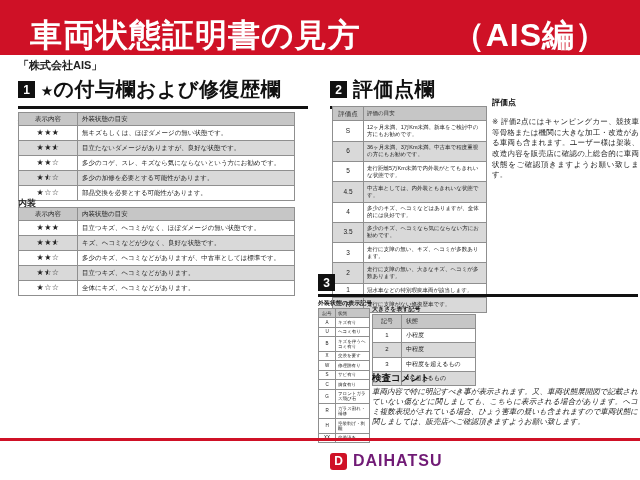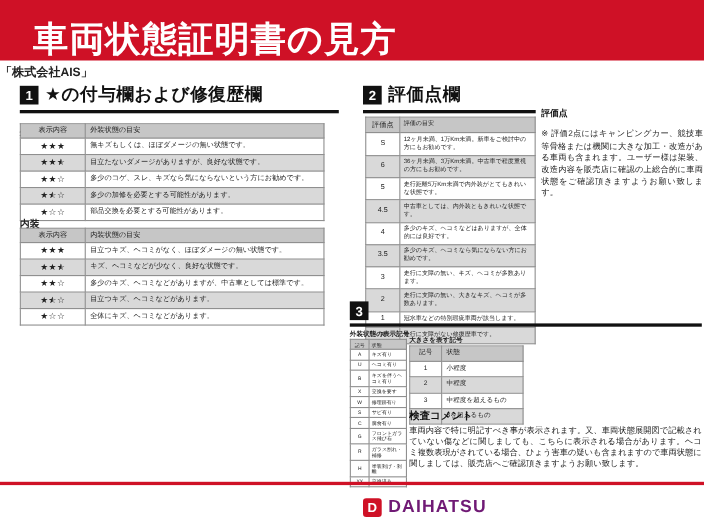--- a/index.html
+++ b/index.html
@@ -5,28 +5,28 @@
   html,body{margin:0;padding:0;background:#fff;}
   #canvas{position:relative;width:640px;height:480px;background:#fff;overflow:hidden;
           font-family:"Liberation Sans","DejaVu Sans",sans-serif;color:#111;}
 
   
   .banner{position:absolute;left:0;top:0;width:640px;height:55px;background:#cf1126;
           display:flex;align-items:center;justify-content:space-between;box-sizing:border-box;
           padding:16px 32px 0 30px;}
   .banner .t{color:#fff;font-size:32px;font-weight:bold;letter-spacing:1px;white-space:nowrap;}
 
-  .source{position:absolute;left:0;top:58px;font-size:11px;font-weight:bold;color:#222;}
+  .source{position:absolute;left:18px;top:58px;font-size:11px;font-weight:bold;color:#222;}
 
   
   .sec-head{position:absolute;display:flex;align-items:center;gap:6px;
             border-bottom:3.5px solid #111;padding-bottom:3px;}
   .numbox{display:flex;align-items:center;justify-content:center;width:17px;height:17px;
           background:#111;color:#fff;font-size:12px;font-weight:bold;flex:0 0 auto;}
-  .sec-title{font-size:16px;font-weight:bold;white-space:nowrap;letter-spacing:0.5px;}
+  .sec-title{font-size:20px;font-weight:bold;white-space:nowrap;letter-spacing:0.5px;font-family:Liberation Mono, monospace;}
 
   .tbl-label{position:absolute;font-size:9px;font-weight:bold;color:#222;}
 
   
   table{border-collapse:collapse;table-layout:fixed;}
   td,th{border:1px solid #8f8f8f;color:#222;vertical-align:middle;}
   th{background:#c6c6c6;font-weight:normal;}
   tr.alt td{background:#d9d9d9;}
 
   
@@ -60,21 +60,21 @@
   .t-sym tr.alt td{background:#fff;}
 
   .t-size{position:absolute;left:372px;top:314px;width:104px;font-size:6px;line-height:1.2;}
   .t-size th,.t-size td{padding:3px 4px;}
   .t-size .c0{width:20px;text-align:center;}
   .t-size .c1{text-align:left;}
 
   
   .comment{position:absolute;left:372px;top:372px;width:266px;}
   .comment .c-title{font-size:9.5px;font-weight:bold;margin:0 0 2px 0;}
-  .comment p{font-size:7.5px;line-height:1.35;margin:0;color:#222;text-align:justify;}
+  .comment p{font-size:7.5px;line-height:1.35;margin:0;color:#222;text-align:justify;font-style:italic;}
 
   
   .redrule{position:absolute;left:0;top:438px;width:640px;height:3px;background:#cf1126;}
   .footer-left{position:absolute;left:10px;top:451px;display:flex;align-items:center;
                font-size:17px;font-weight:bold;color:#1a1a1a;letter-spacing:0.5px;margin-top:28px;}
   .o-ring{display:inline-block;width:8px;height:8px;border:3.5px solid #f5a800;border-radius:50%;
           margin:0 1px;position:relative;top:1px;}
   .o-ring::after{content:"";position:absolute;left:2.5px;top:2.5px;width:3px;height:3px;
                  background:#f5a800;border-radius:50%;}
   .brand{position:absolute;left:330px;top:452px;display:flex;align-items:center;gap:6px;}
@@ -82,20 +82,21 @@
               font-size:12px;font-weight:bold;display:flex;align-items:center;justify-content:center;}
   .brand-name{font-size:16px;font-weight:bold;color:#701a75;letter-spacing:1px;}
 </style>
 </head>
 <body>
 
 <div id="canvas">
 
   <div class="banner">
     <span class="t">車両状態証明書の見方</span>
+    <span class="t">（AIS編）</span>
   </div>
 
   <div class="source">「株式会社AIS」</div>
 
   <div class="sec-head" style="left:18px;top:76px;width:290px;">
     <span class="numbox">1</span>
     <span class="sec-title">★の付与欄および修復歴欄</span>
   </div>
 
   <div class="tbl-label" style="left:18px;top:114px;">外装</div>

